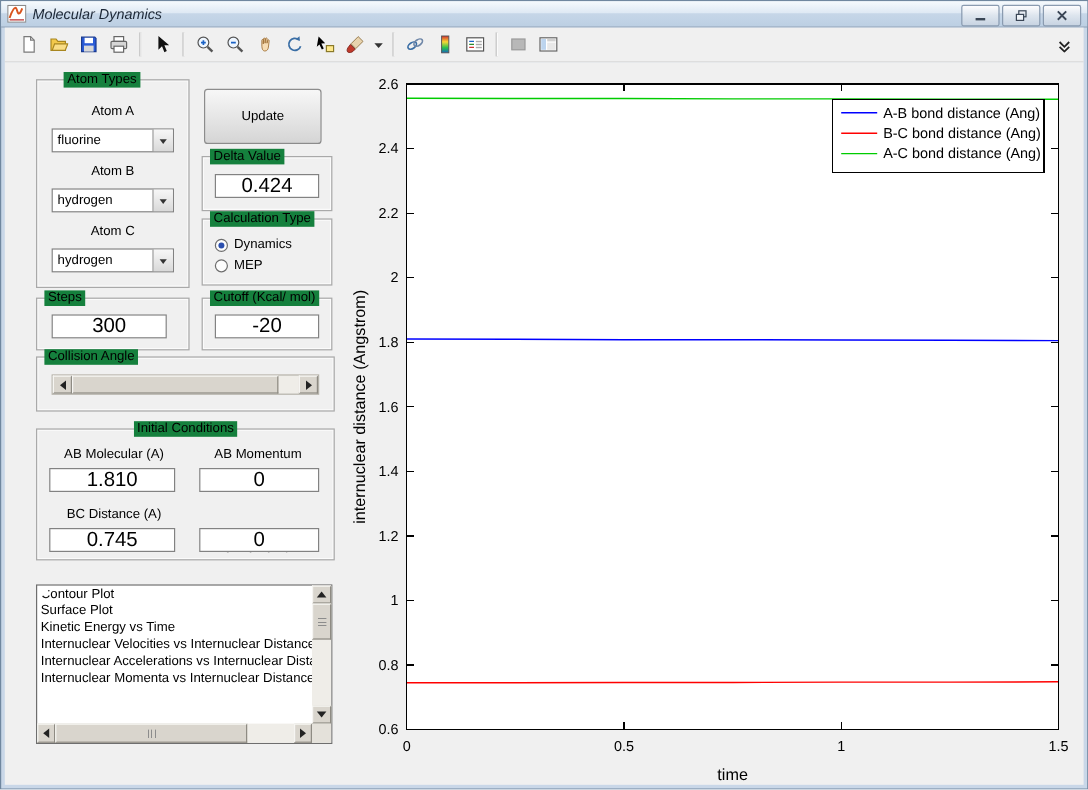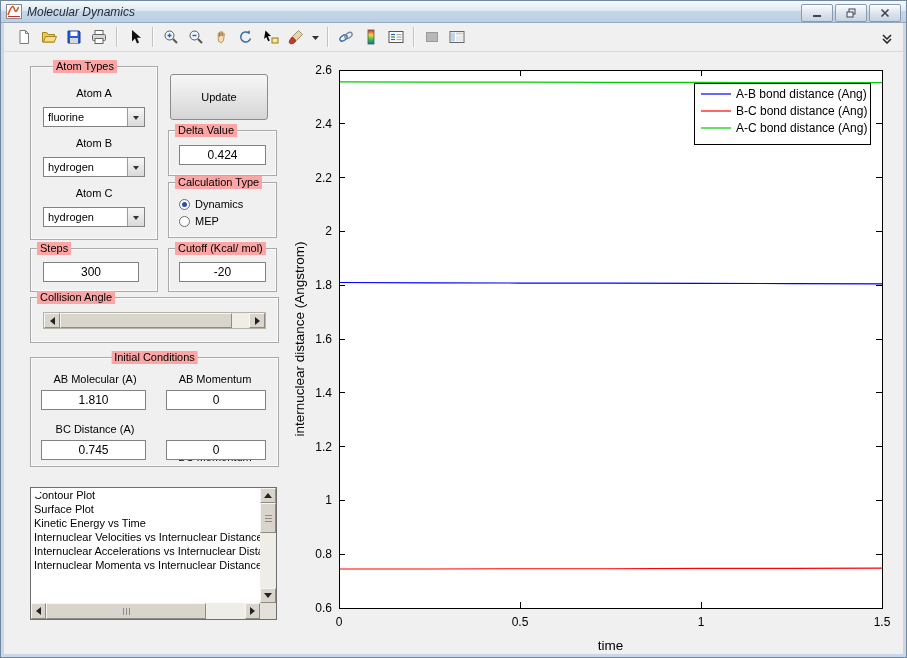--- a/index.html
+++ b/index.html
@@ -32,27 +32,27 @@
     display:flex;align-items:center;padding-left:8px;box-sizing:border-box;gap:1px;
   }
   .tb-btn{width:22px;height:22px;display:flex;align-items:center;justify-content:center;border:1px solid transparent;border-radius:2px;}
   .tb-btn.narrow{width:11px;}
   .tb-sep{width:1px;height:20px;background:#c3c3c3;border-right:1px solid #fbfbfb;margin:0 4px;}
   .tb-overflow{position:absolute;right:10px;top:9px;width:12px;height:12px;}
   
   .client-bg{position:absolute;left:4px;top:52px;right:4px;bottom:4px;background:#f0f0f0;}
   
   .panel{position:absolute;border:1px solid #a9a9a9;box-shadow:inset 0 0 0 1px #fbfbfb;}
-  .panel-title{position:absolute;top:-7px;left:6px;background:#fca5a5;padding:0 3px;line-height:13px;white-space:nowrap;}
+  .panel-title{position:absolute;top:-7px;left:6px;background:#15803d;padding:0 3px;line-height:13px;white-space:nowrap;}
   .pt-indent{left:22px;}
   .pt-center{left:50%;transform:translateX(-50%);}
   .lbl{position:absolute;text-align:center;line-height:13px;}
   
   .edit{position:absolute;box-sizing:border-box;height:20px;border:1px solid #828282;background:#fff;
-        font-family:"Liberation Sans",sans-serif;font-size:12px;text-align:center;padding:0;color:#000;}
+        font-family:"Liberation Sans",sans-serif;font-size:17px;text-align:center;padding:0;color:#000;}
   
   .combo{position:absolute;height:20px;box-sizing:border-box;border:1px solid #828282;background:#fff;display:flex;}
   .combo-text{flex:1;line-height:18px;padding-left:4px;overflow:hidden;white-space:nowrap;}
   .combo-btn{width:16px;border-left:1px solid #9a9a9a;background:linear-gradient(#f7f7f7,#d9d9d9);
              display:flex;align-items:center;justify-content:center;}
   .combo-btn::after{content:"";border:3px solid transparent;border-top:4px solid #333;margin-top:4px;}
   
   .btn-update{
     position:absolute;left:170px;top:74px;width:98px;height:46px;
     background:linear-gradient(#f7f7f7,#e3e3e3 60%,#d5d5d5);

